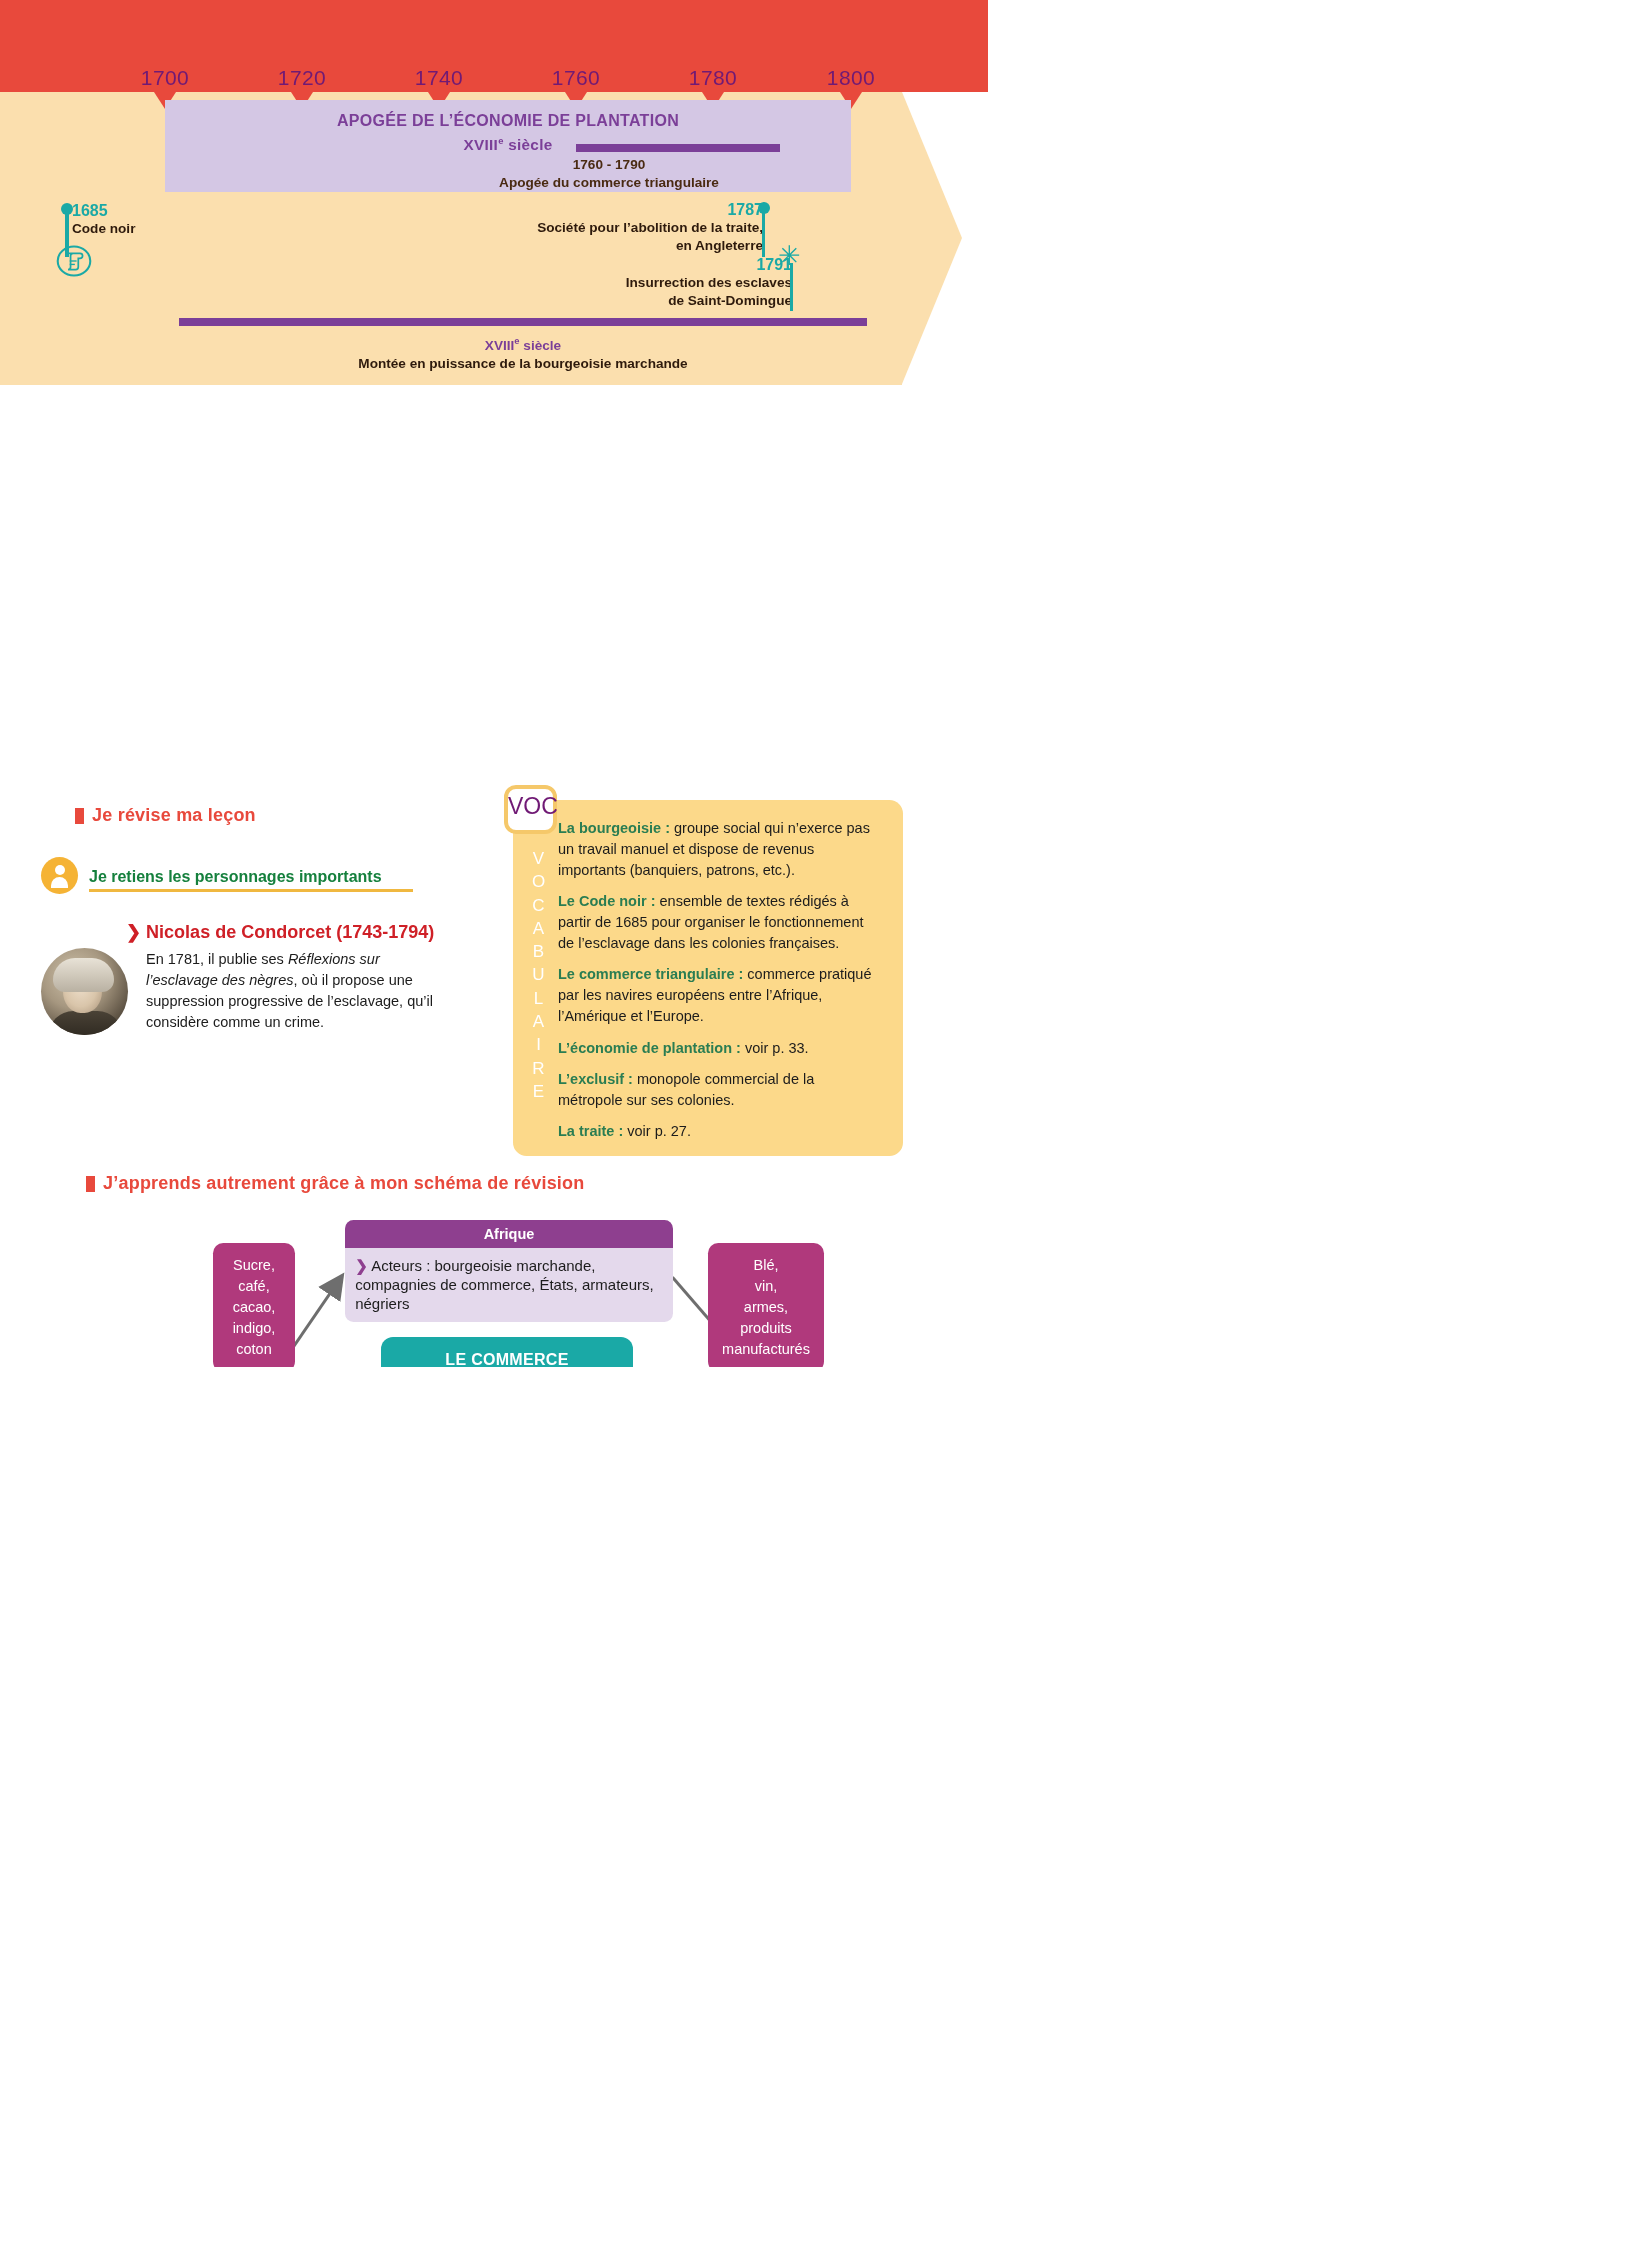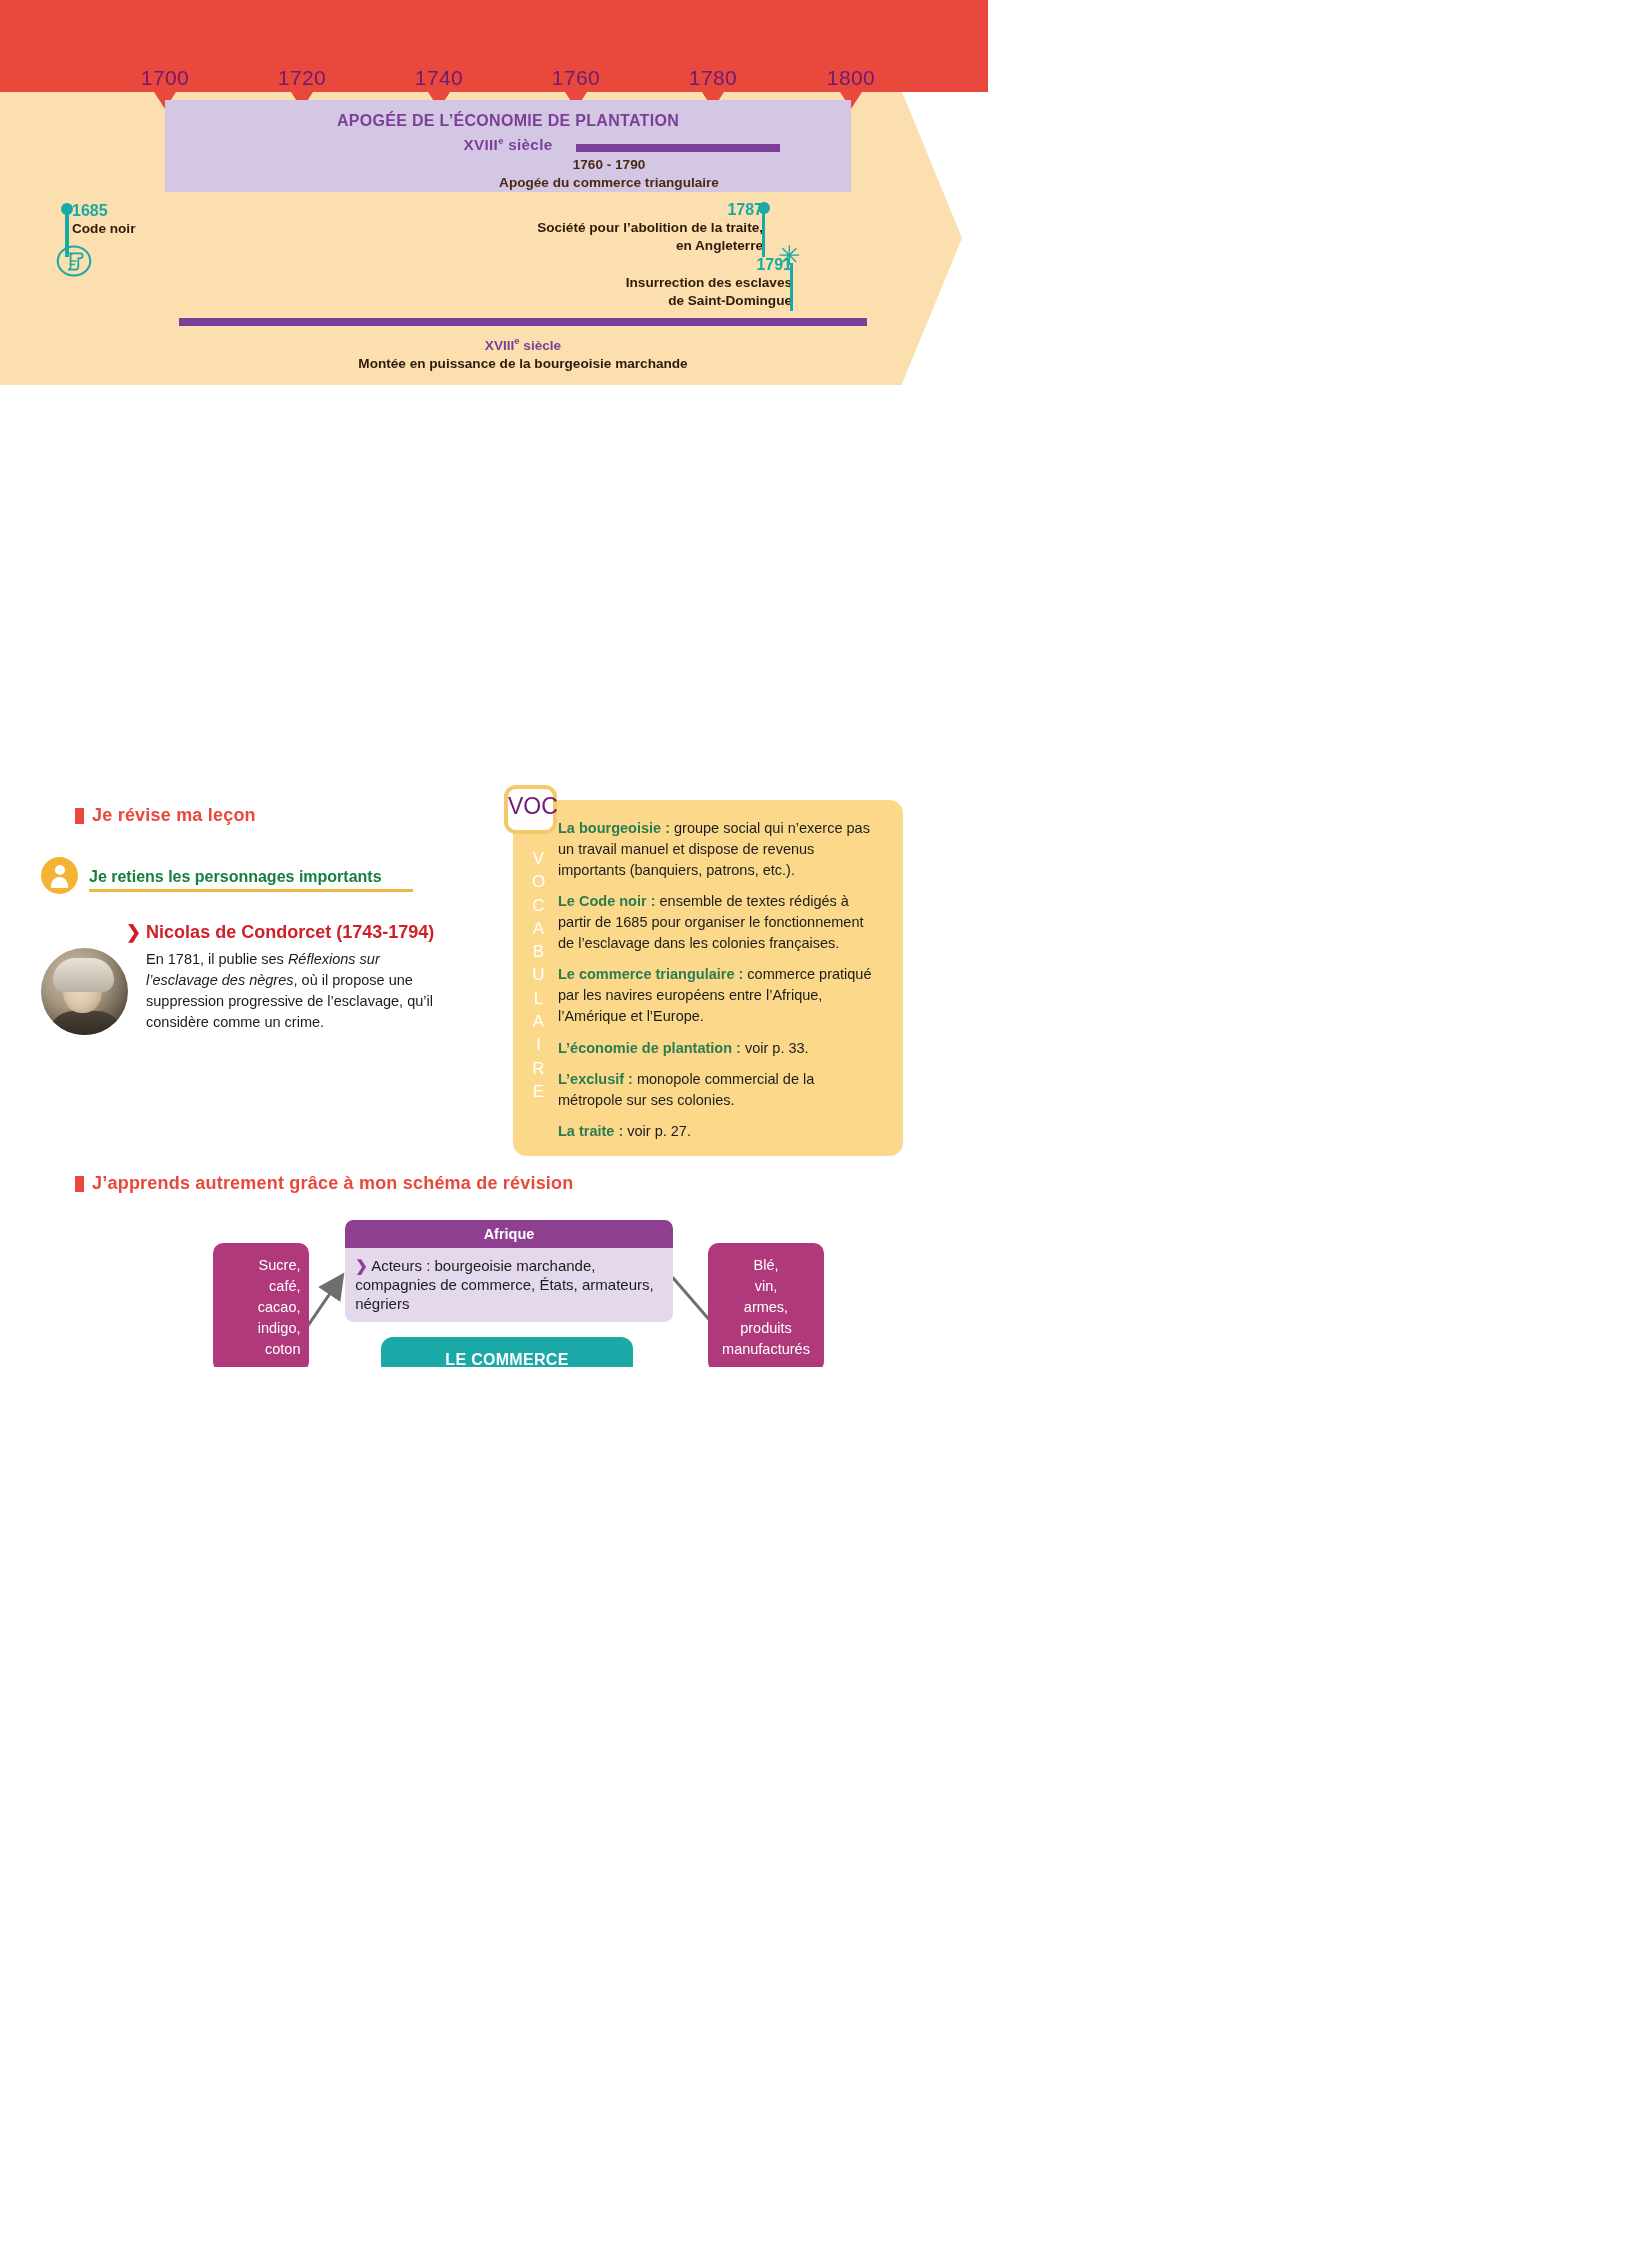--- a/index.html
+++ b/index.html
@@ -211,21 +211,21 @@
   }
   .voc-list {
     position: absolute; left: 558px; top: 433px; width: 324px;
   }
   .voc-item {
     color: #1c1c1c; font-size: 14.5px; line-height: 21px; margin-bottom: 10.2px;
   }
   .voc-term { color: #2a7d52; font-weight: bold; }
 
   
-  .h-schema { position: absolute; left: 75px; top: 788px; }
+  .h-schema { position: absolute; left: 86px; top: 788px; }
 
   .schema { position: absolute; left: 0; top: 826px; width: 988px; height: 255px; }
 
   .sch-box { position: absolute; border-radius: 8.5px; overflow: hidden; }
   .sch-hdr {
     text-align: center; color: #ffffff; font-weight: bold;
     font-size: 14.5px; padding: 6px 0 6.8px;
   }
   .sch-body { font-size: 15px; line-height: 19px; color: #1c1c1c; padding: 7.7px 10.2px 9.4px; }
   .sch-body .bullet { font-weight: bold; margin-right: 3.4px; }
@@ -243,21 +243,21 @@
   .box-afrique { left: 673px; top: 160px; width: 179px; }
   .box-afrique .sch-hdr { background: #e2701b; }
   .box-afrique .sch-body { background: #fde3cd; }
   .box-afrique .bullet { color: #e2701b; }
 
   .goods {
     position: absolute; background: #b0397c; border-radius: 10.2px;
     color: #ffffff; text-align: center; font-size: 14.5px; line-height: 21px;
     padding: 12px 8.5px;
   }
-  .goods-left { left: 213px; top: 31.5px; width: 96px; text-align: right; }
+  .goods-left { left: 213px; top: 31.5px; width: 82px; }
   .goods-right { left: 708px; top: 31.5px; width: 116px; }
   .goods-captifs {
     left: 471px; top: 213px; width: 95px;
     padding: 7.7px 6.8px; font-size: 14.5px; border-radius: 8.5px;
   }
 
   .center-pill {
     position: absolute; left: 381px; top: 126px; width: 252px;
     background: #1aa9a6; border-radius: 12px;
     color: #ffffff; font-weight: bold; text-align: center;

